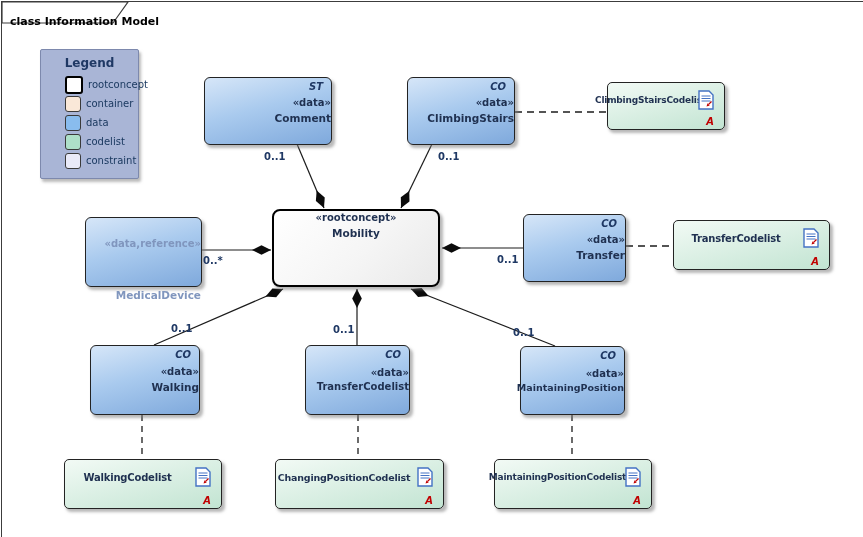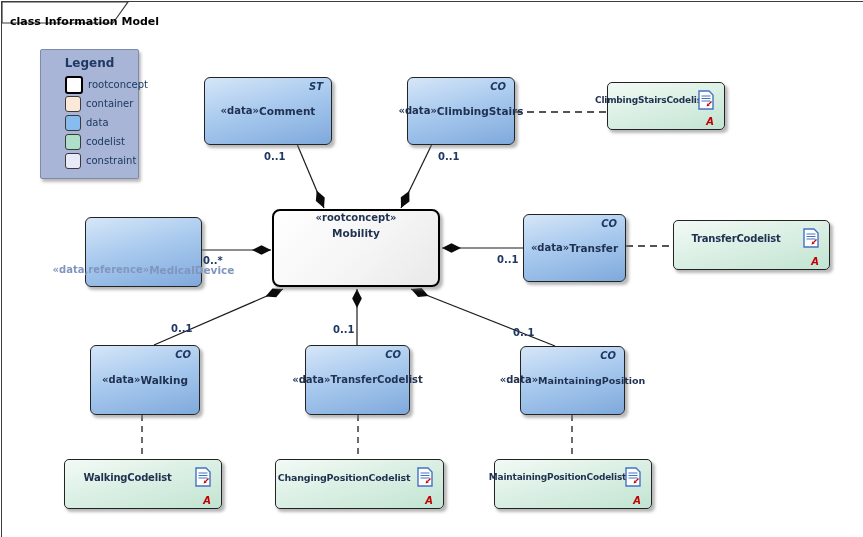--- a/index.html
+++ b/index.html
@@ -9,21 +9,21 @@
   .tab-text{position:absolute;left:8px;top:4px;font-size:11px;font-weight:bold;color:#000;z-index:2;white-space:nowrap;margin-top:9px;}
   
   .legend{position:absolute;left:38px;top:47px;width:97px;height:128px;background:#A9B5D6;border:1px solid #7d89ad;border-radius:2px;box-shadow:2px 3px 3px rgba(130,130,130,.55);z-index:1;}
   .legend-title{text-align:center;font-size:12px;font-weight:bold;color:#1F3864;margin-top:6px;margin-bottom:5px;}
   .legend-row{display:flex;align-items:center;gap:5px;padding:0 0 0 24px;height:19px;}
   .swatch{width:14px;height:14px;border:1px solid #3a3a3a;border-radius:3px;background:#fff;flex:0 0 auto;}
   .swatch.thick{border:2.4px solid #000;}
   .legend-label{font-size:10px;color:#17365D;}
   
   .node{position:absolute;z-index:1;box-sizing:border-box;box-shadow:2.5px 3px 3px rgba(125,125,125,.55);}
-  .datanode{border:1.4px solid #232323;border-radius:6px;background:linear-gradient(165deg,#D6E6F8 0%,#A9CAEE 45%,#7FA9DC 100%);display:flex;flex-direction:row;align-items:center;justify-content:center;}
+  .datanode{border:1.4px solid #232323;border-radius:6px;background:linear-gradient(165deg,#D6E6F8 0%,#A9CAEE 45%,#7FA9DC 100%);display:flex;flex-direction:column;align-items:flex-end;justify-content:center;}
   .stereo{font-size:10px;font-weight:bold;color:#1F3050;line-height:1.45;}
   .nname{font-size:10.5px;font-weight:bold;color:#1F3050;line-height:1.4;white-space:nowrap;}
   .muted .stereo,.muted .nname{color:#8096BE;margin-top:36px;}
   .corner-tag{position:absolute;top:3px;right:8px;font-size:10px;font-style:italic;font-weight:bold;color:#1F3864;}
   .rootnode{border:2.6px solid #000;border-radius:8px;background:linear-gradient(135deg,#ffffff 0%,#f5f5f5 55%,#e9e9e9 100%);display:flex;flex-direction:column;align-items:center;}
   .codelist{border:1.4px solid #232323;border-radius:5px;background:linear-gradient(165deg,#F2FAF5 0%,#DCF0E5 45%,#C2E4D2 100%);}
   .cl-name{position:absolute;left:3px;right:34px;top:0;height:34px;display:flex;align-items:center;justify-content:center;font-size:10px;font-weight:bold;color:#1F3050;white-space:nowrap;letter-spacing:-0.2px;}
   .doc-icon{position:absolute;right:9px;top:7px;width:17px;height:20px;}
   .cl-badge{position:absolute;right:10px;bottom:2px;font-size:10px;font-weight:bold;font-style:italic;color:#C00000;}
   .mult{position:absolute;z-index:2;font-size:10px;font-weight:bold;color:#1F3864;white-space:nowrap;}

